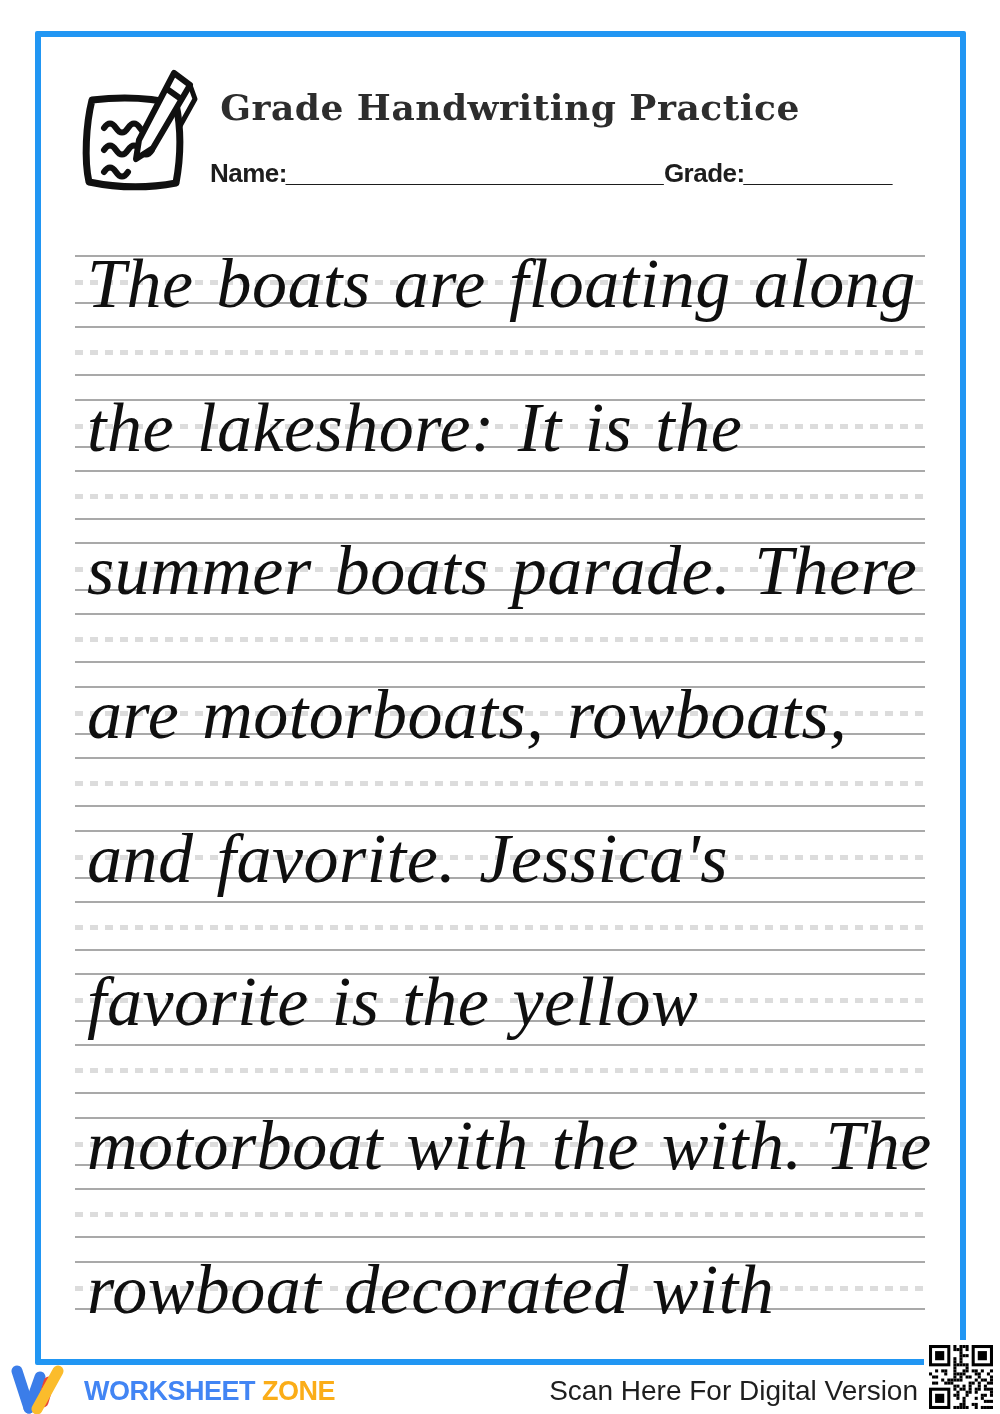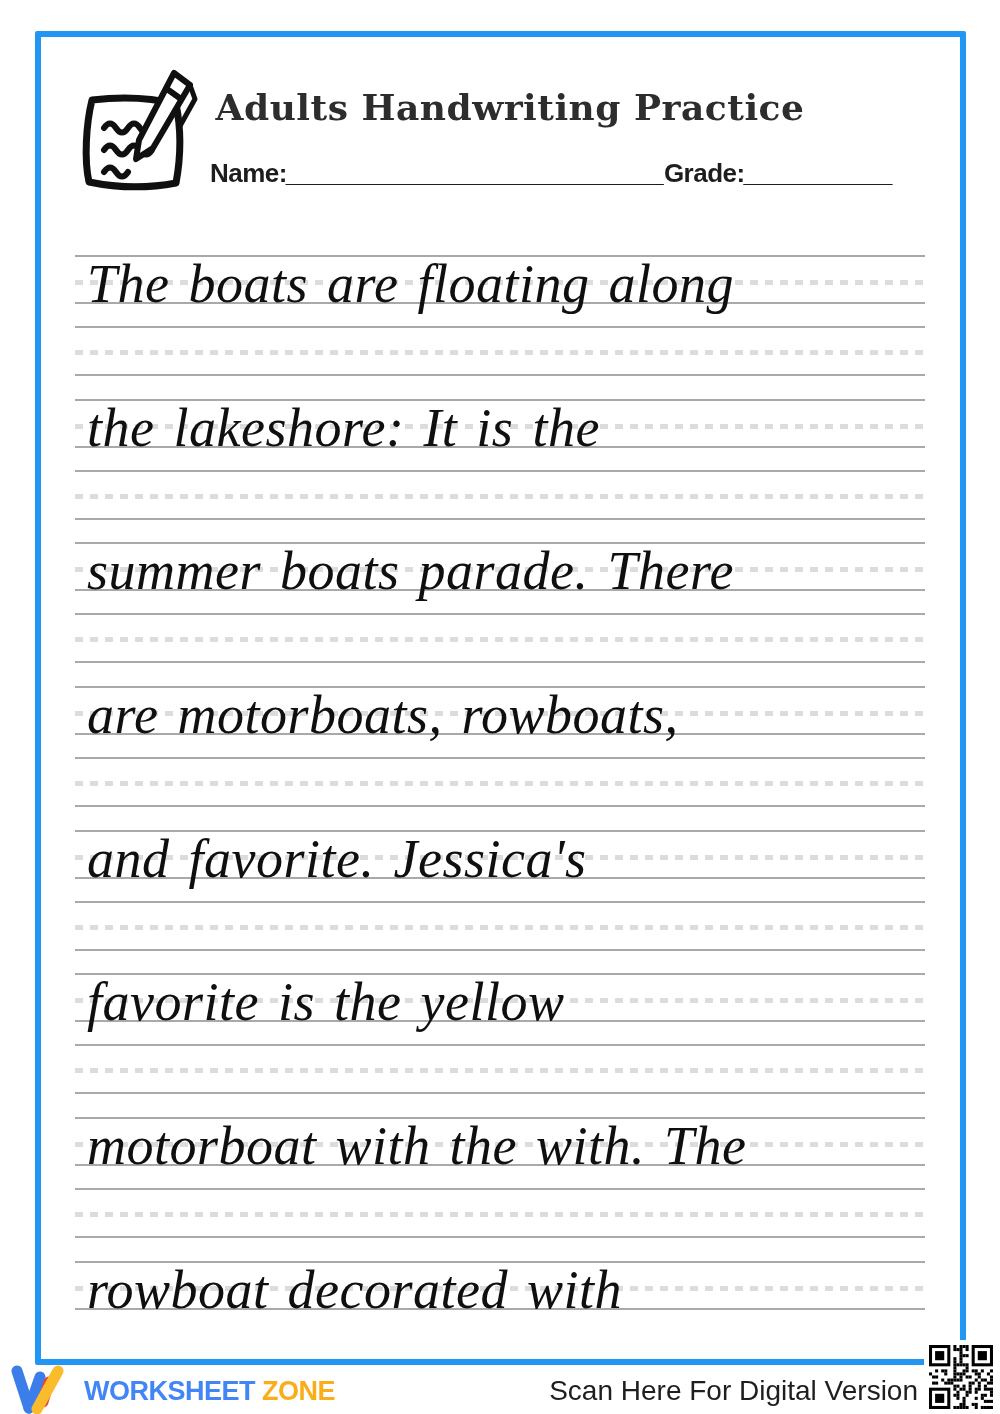--- a/index.html
+++ b/index.html
@@ -25,21 +25,21 @@
   #practice-area{position:absolute;left:0;top:0;width:1000px;height:1414px;}
   .pblock{position:absolute;left:75px;width:850px;height:0;}
   .ln{position:absolute;left:0;width:850px;}
   .ln.solid{height:2px;background:#a9a9a9;}
   .ln.dash{
     height:5px;
     background:repeating-linear-gradient(90deg,#dcdcdc 0 8px,rgba(0,0,0,0) 8px 15px);
   }
   .hw{
     position:absolute;left:12px;top:2px;line-height:54px;
-    font-family:"Liberation Serif",serif;font-style:italic;font-size:54px;
+    font-family:"Liberation Serif",serif;font-style:italic;font-size:70px;
     color:#0f0f0f;white-space:nowrap;letter-spacing:0.5px;word-spacing:5px;
   }
   .logo-mark{position:absolute;left:10px;top:1364px;}
   .brand{
     position:absolute;left:84px;top:1376px;font-weight:bold;font-size:27px;
     letter-spacing:-0.5px;white-space:nowrap;
   }
   .brand .w1{color:#4285F4;text-align:right;}
   .brand .w2{color:#FBAD18;margin-left:7px;}
   .scan{
@@ -64,21 +64,21 @@
     <path d="M36,86 q6,-9 12,0 t12,0 t12,0 t12,0" stroke-width="6"></path>
     <path d="M36,108 q6,-9 12,0 t12,0" stroke-width="6"></path>
   </g>
   <g stroke="#101010" stroke-width="6" stroke-linejoin="round" stroke-linecap="round">
     <path d="M106,9 L122,21 L85,84 L68,95 L71,76 L106,9 Z" fill="#ffffff"></path>
     <line x1="99" y1="25" x2="113" y2="35"></line>
     <path d="M122,21 L127,35 L112,62" fill="none" stroke-width="5"></path>
   </g>
 </svg>
 
-<div class="title">Adults Handwriting Practice</div>
+<div class="title">Grade Handwriting Practice</div>
 
 <div class="name-row"><span>Name:</span><span class="blank">____________________________</span><span>Grade:</span><span class="blank">___________</span>
 </div>
 
 <div id="practice-area">
     <div class="pblock" style="top: 255px;">
       <div class="ln solid" style="top:0"></div>
       <div class="ln dash" style="top:25px"></div>
       <div class="ln solid" style="top:47px"></div>
       <div class="hw">The boats are floating along</div>

